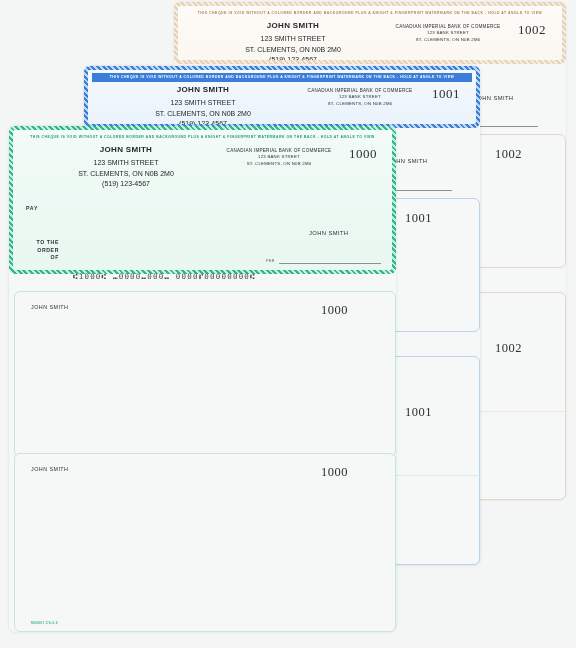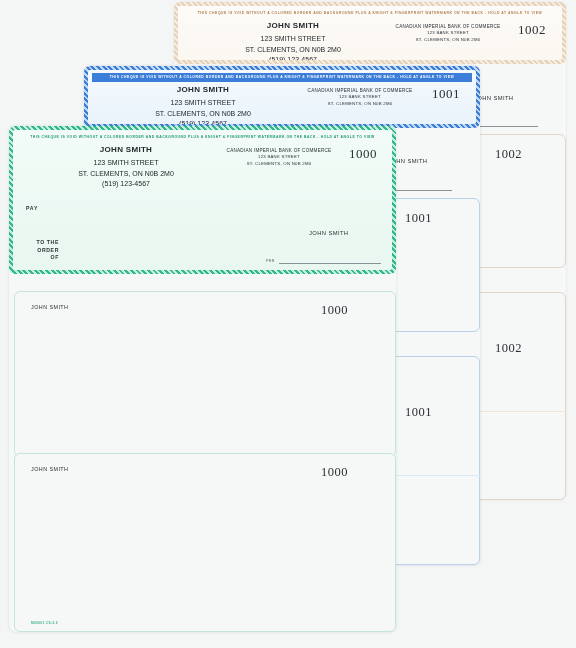--- a/index.html
+++ b/index.html
@@ -271,20 +271,21 @@
         <div>TO THE</div>
         <div>ORDER</div>
         <div>OF</div>
       </div>
 
       <div class="sig-name" style="left:296px; top:100px;">JOHN SMITH</div>
       <div class="lbl-per" style="left:253px; top:129px;">PER</div>
       <div class="sig-line" style="left:266px; top:133px; width:102px;"></div>
     </div>
 
+    <div class="micr" style="left:64px; top:146px;">⑆1000⑆ ⑉0000⑉000⑉ 0000⑈00000000⑆</div>
 
     <div class="stub green" style="left:5px; top:165px; width:382px; height:166px;">
       <div class="stub-name" style="left:16px; top:12px;">JOHN SMITH</div>
       <div class="stub-no" style="left:306px; top:11px;">1000</div>
     </div>
 
     <div class="stub green" style="left:5px; top:327px; width:382px; height:179px;">
       <div class="stub-name" style="left:16px; top:12px;">JOHN SMITH</div>
       <div class="stub-no" style="left:306px; top:11px;">1000</div>
       <div class="footcode" style="left:16px; bottom:6px;">M00001 CS-0.5</div>

